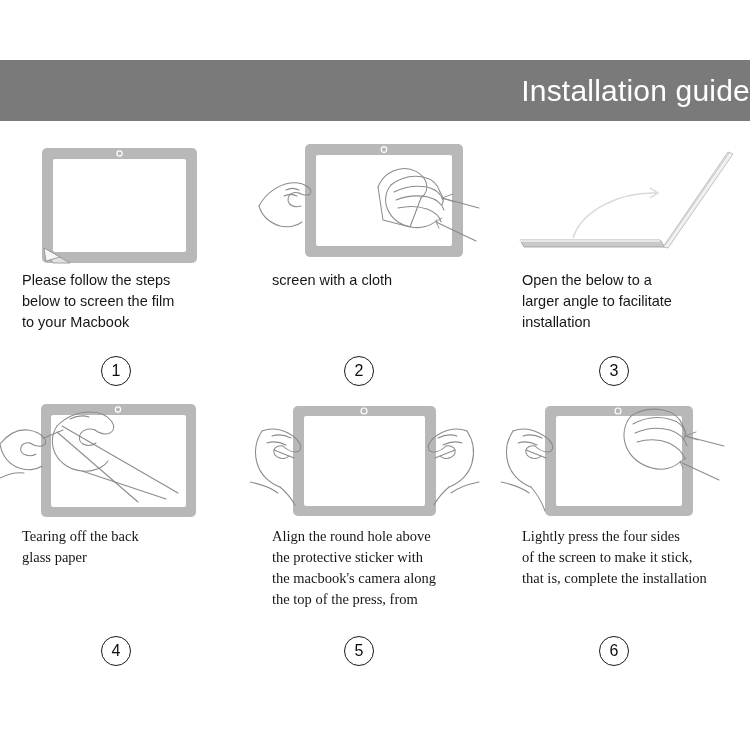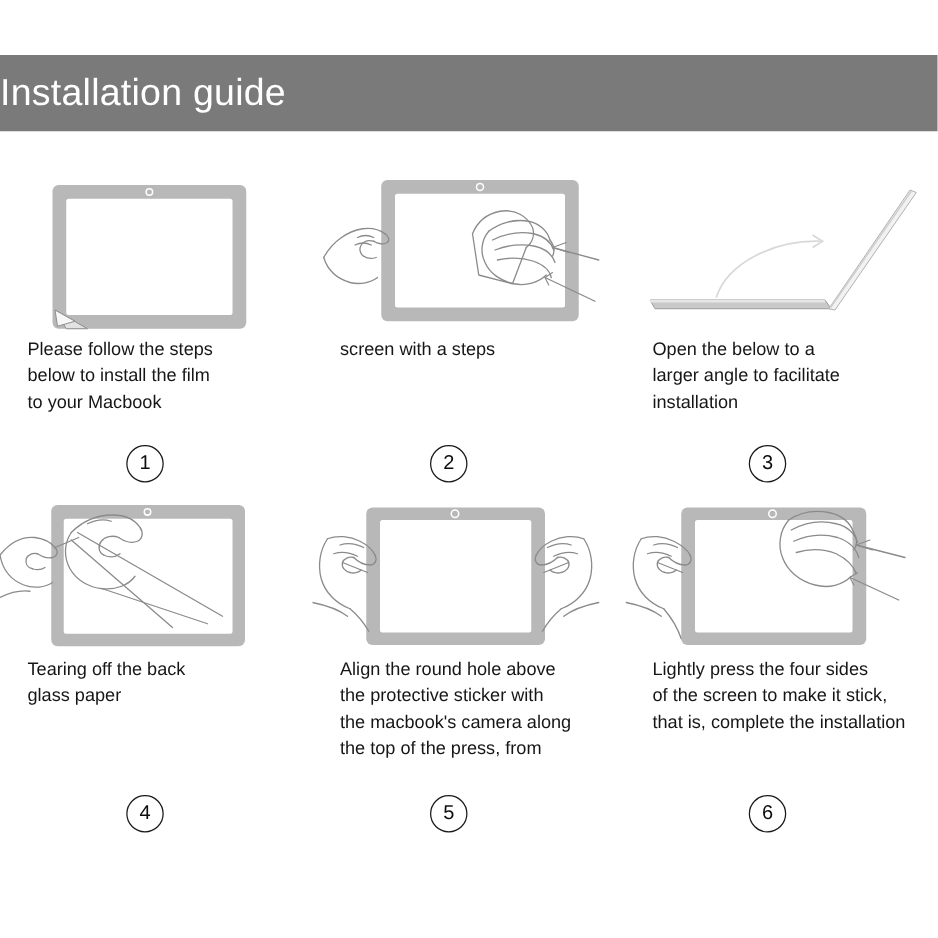--- a/index.html
+++ b/index.html
@@ -13,27 +13,27 @@
     font-family: "Liberation Sans", sans-serif;
     color: #1a1a1a;
     overflow: hidden;
     position: relative;
   }
 
   
   .header-bar {
     position: absolute;
     left: 0;
-    top: 44px;
+    top: 60px;
     width: 750px;
     height: 61px;
     background: #7a7a7a;
     display: flex;
     align-items: center;
-    justify-content: flex-start;
+    justify-content: flex-end;
   }
   .header-title {
     color: #ffffff;
     font-size: 30px;
     font-weight: 400;
     letter-spacing: 0.2px;
     line-height: 1;
   }
 
   
@@ -58,21 +58,21 @@
   }
   .illus svg { display: block; }
   .step-text {
     font-size: 14.5px;
     line-height: 21px;
     color: #161616;
     padding-left: 22px;
     padding-right: 8px;
     min-height: 86px;
   }
-  .row2 .step-text { min-height: 110px; }
+  .row2 .step-text { min-height: 110px; font-family: Liberation Serif, serif; }
   .step-num-wrap {
     display: flex;
     justify-content: center;
   }
   .step-num {
     width: 28px;
     height: 28px;
     border: 1.4px solid #1a1a1a;
     border-radius: 50%;
     display: flex;
@@ -105,21 +105,21 @@
         <rect x="53" y="29" width="133" height="93" rx="2" ry="2" fill="#ffffff"></rect>
 
         <circle cx="119.5" cy="23.5" r="2.6" fill="none" stroke="#ffffff" stroke-width="1.2"></circle>
 
         <path d="M44 118 L70 133 L53 133 Z" fill="#e2e2e2" stroke="#8e8e8e" stroke-width="0.8"></path>
         <path d="M44 118 L60 127 L46 131 Z" fill="#f6f6f6" stroke="#8e8e8e" stroke-width="0.8"></path>
       </svg>
     </div>
     <div class="step-text">
       <div>Please follow the steps</div>
-      <div>below to install the film</div>
+      <div>below to screen the film</div>
       <div>to your Macbook</div>
     </div>
     <div class="step-num-wrap">
       <div class="step-num">1</div>
     </div>
   </div>
 
   <div class="step-cell c-mid">
     <div class="illus">
       <svg width="250" height="140" viewBox="0 0 250 140">
@@ -147,21 +147,21 @@
           <path d="M141 55 C135 62 134 72 138 80 C142 89 151 95 161 97 C171 99 181 96 187 90"></path>
 
           <path d="M192 68 L229 78"></path>
           <path d="M186 92 L226 111"></path>
           <path d="M205 72 L192 68 L203 64" stroke-width="0.9"></path>
           <path d="M192 88 L186 92 L189 98" stroke-width="0.9"></path>
         </g>
       </svg>
     </div>
     <div class="step-text">
-      <div>screen with a steps</div>
+      <div>screen with a cloth</div>
     </div>
     <div class="step-num-wrap">
       <div class="step-num">2</div>
     </div>
   </div>
 
   <div class="step-cell c-right">
     <div class="illus">
       <svg width="250" height="140" viewBox="0 0 250 140">
 

